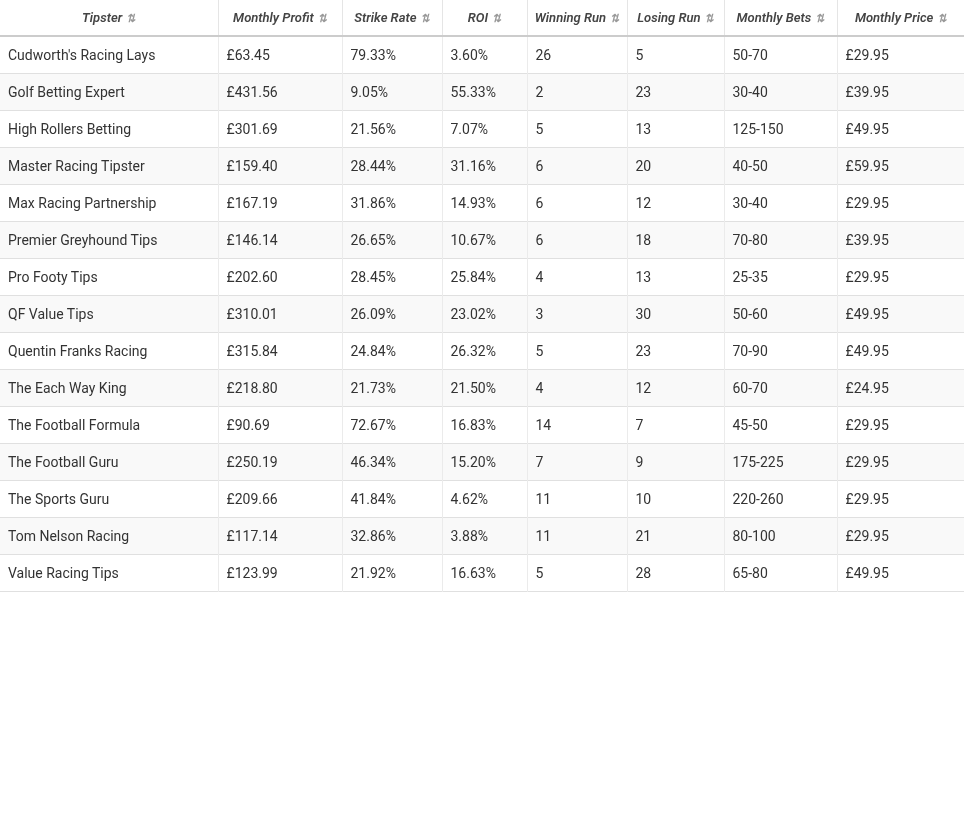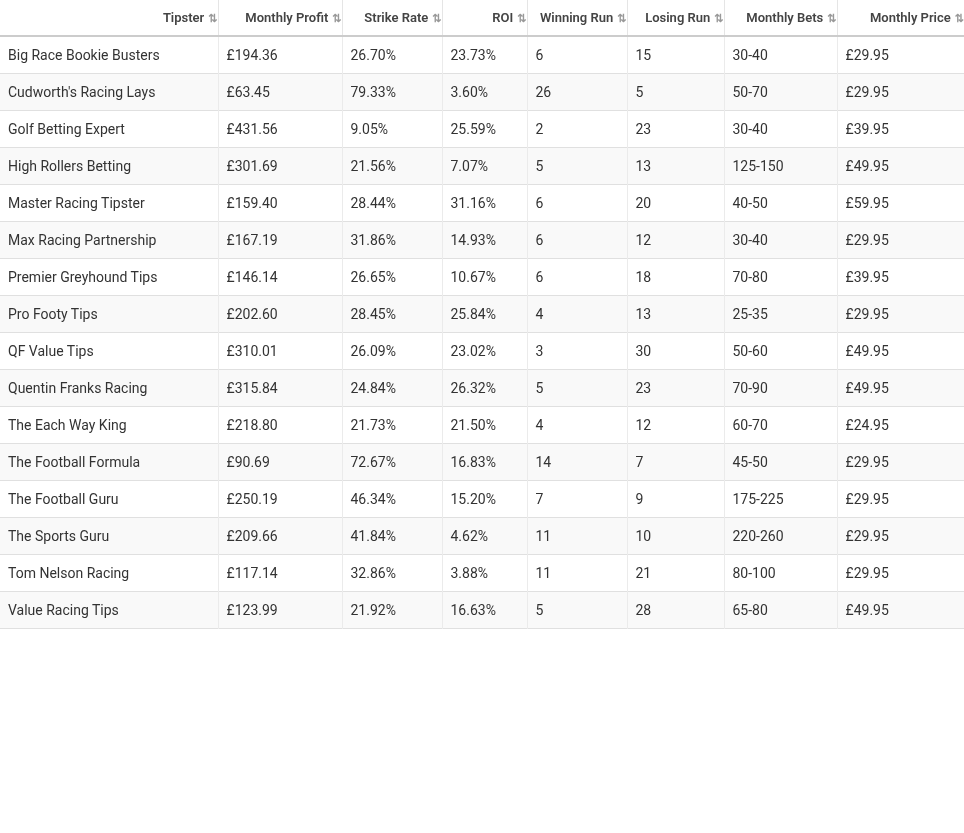--- a/index.html
+++ b/index.html
@@ -30,28 +30,29 @@
     col.col-losing  { width: 97px; }
     col.col-bets    { width: 113px; }
     col.col-price   { width: 127px; }
 
     thead tr {
       background: #fff;
       border-bottom: 2px solid #ccc;
     }
     thead th {
       padding: 10px 0;
-      text-align: right;
+      text-align: center;
       font-weight: 600;
       font-size: 13px;
       color: #444;
       white-space: nowrap;
       cursor: pointer;
       user-select: none;
       border-right: 1px solid #e5e5e5;
+      font-style: italic;
     }
     thead th:last-child {
       border-right: none;
       margin-left: 7px;
     }
     .sort-icon {
       display: inline-block;
       margin-left: 4px;
       color: #999;
       font-size: 11px;
@@ -97,44 +98,34 @@
           <th>Strike Rate<span class="sort-icon">⇅</span></th>
           <th>ROI<span class="sort-icon">⇅</span></th>
           <th>Winning Run<span class="sort-icon">⇅</span></th>
           <th>Losing Run<span class="sort-icon">⇅</span></th>
           <th>Monthly Bets<span class="sort-icon">⇅</span></th>
           <th>Monthly Price<span class="sort-icon">⇅</span></th>
         </tr>
       </thead>
     <tbody id="tbody">
         <tr>
-          <td>Big Race Bookie Busters</td>
-          <td>£194.36</td>
-          <td>26.70%</td>
-          <td>23.73%</td>
-          <td>6</td>
-          <td>15</td>
-          <td>30-40</td>
-          <td>£29.95</td>
-        </tr>
-        <tr>
           <td>Cudworth's Racing Lays</td>
           <td>£63.45</td>
           <td>79.33%</td>
           <td>3.60%</td>
           <td>26</td>
           <td>5</td>
           <td>50-70</td>
           <td>£29.95</td>
         </tr>
         <tr>
           <td>Golf Betting Expert</td>
           <td>£431.56</td>
           <td>9.05%</td>
-          <td>25.59%</td>
+          <td>55.33%</td>
           <td>2</td>
           <td>23</td>
           <td>30-40</td>
           <td>£39.95</td>
         </tr>
         <tr>
           <td>High Rollers Betting</td>
           <td>£301.69</td>
           <td>21.56%</td>
           <td>7.07%</td>

